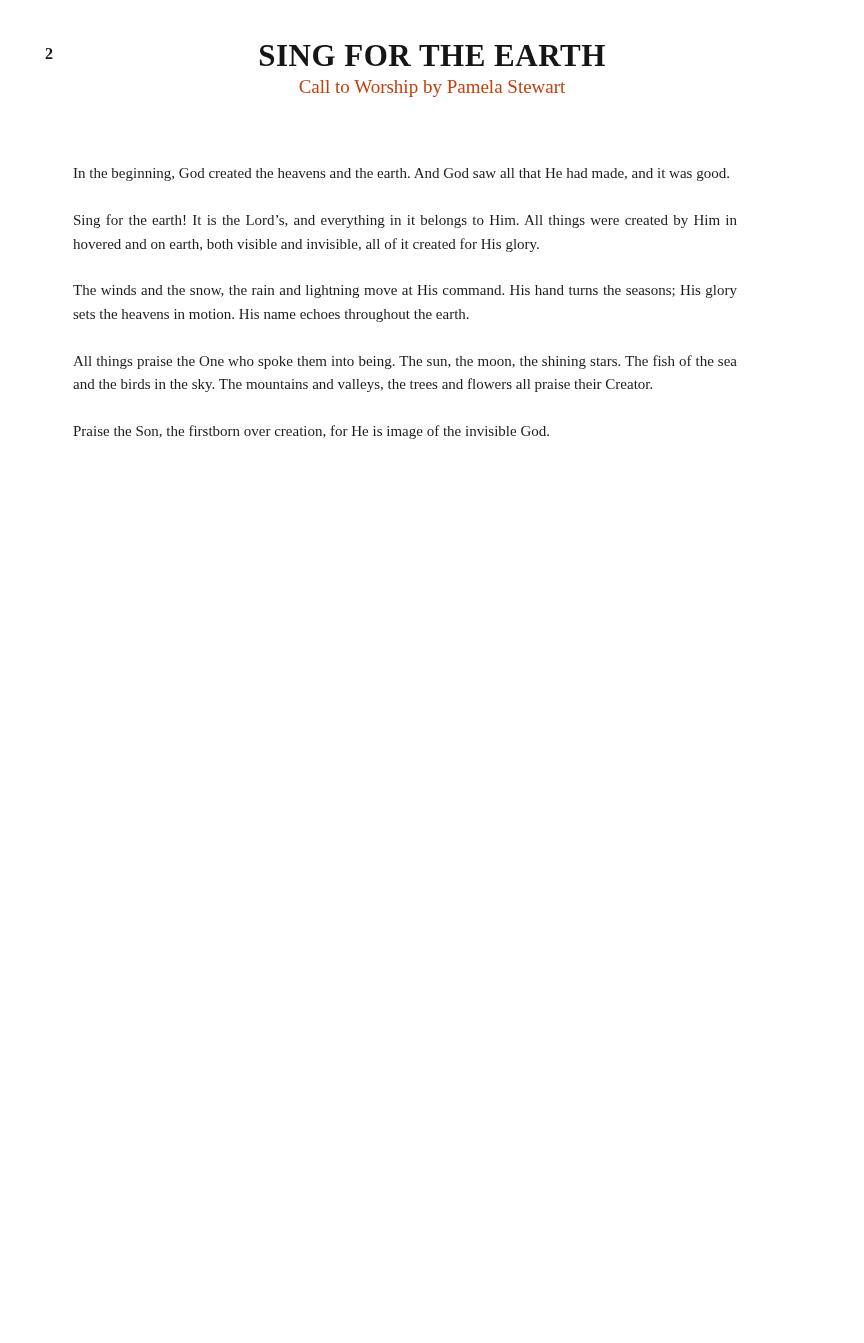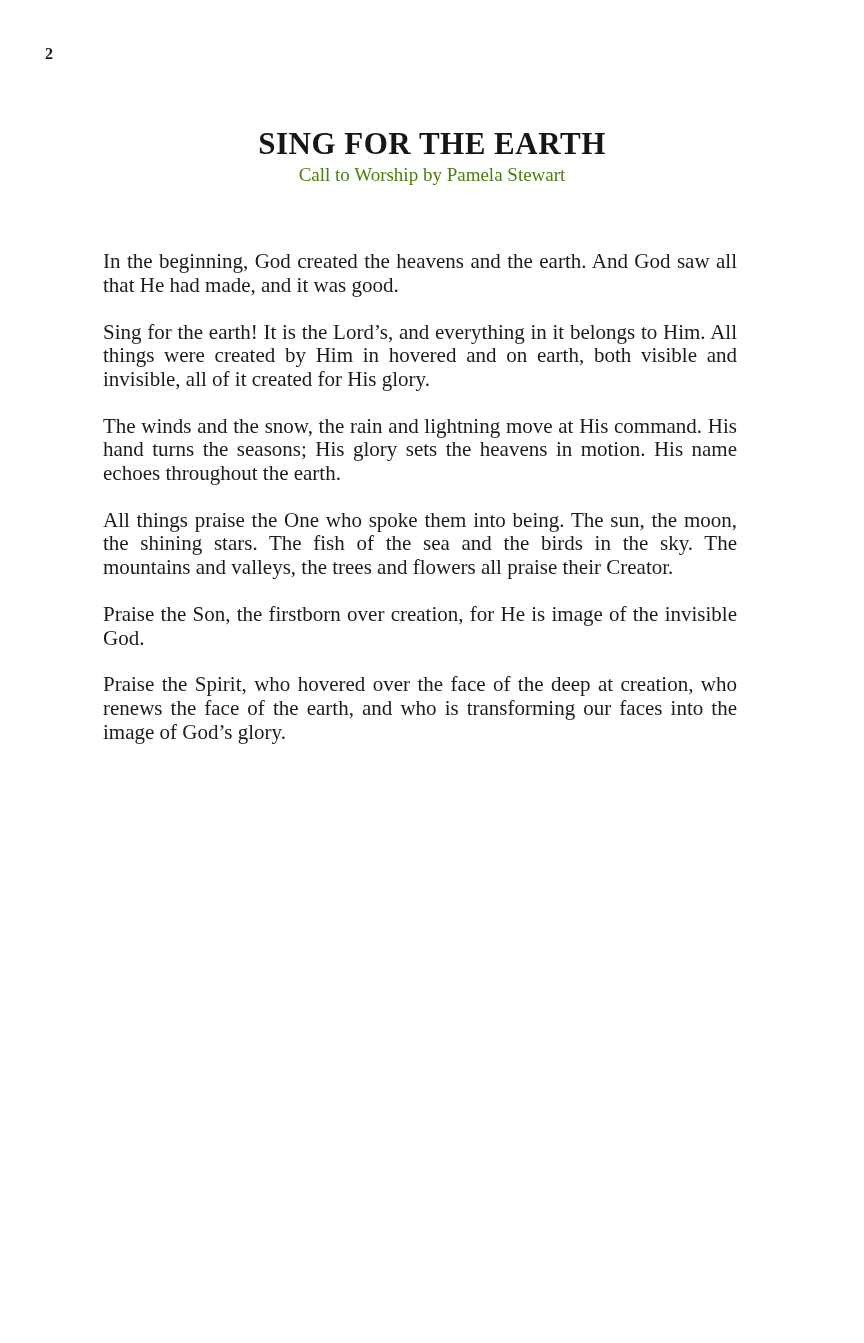--- a/index.html
+++ b/index.html
@@ -19,40 +19,39 @@
   }
   .page-number {
     position: absolute;
     top: 45px;
     left: 45px;
     font-size: 16px;
     font-weight: bold;
     color: #1a1a1a;
   }
   .header {
-    padding-top: 103px;
+    padding-top: 39px;
     text-align: center;
-    margin-top: 24px;
   }
   .title {
     font-size: 31px;
     font-weight: bold;
     letter-spacing: 0.5px;
     line-height: 1.1;
     color: #161616;
   }
   .subtitle {
     margin-top: 3px;
     font-size: 19px;
     font-weight: normal;
-    color: #4d7c0f;
+    color: #c2410c;
   }
   .body-text {
-    margin: 64px 127px 0 103px;
-    font-size: 21px;
+    margin: 64px 127px 0 73px;
+    font-size: 15px;
     line-height: 23.7px;
     text-align: justify;
     color: #1c1c1c;
   }
   .body-text p {
     margin: 0 0 23px 0;
   }
 </style>
 </head>
 <body>
@@ -65,16 +64,15 @@
     <div class="title">SING FOR THE EARTH</div>
     <div class="subtitle">Call to Worship by Pamela Stewart</div>
   </div>
 
   <div class="body-text">
     <p>In the beginning, God created the heavens and the earth. And God saw all that He had made, and it was good.</p>
     <p>Sing for the earth! It is the Lord’s, and everything in it belongs to Him. All things were created by Him in hovered and on earth, both visible and invisible, all of it created for His glory.</p>
     <p>The winds and the snow, the rain and lightning move at His command. His hand turns the seasons; His glory sets the heavens in motion. His name echoes throughout the earth.</p>
     <p>All things praise the One who spoke them into being. The sun, the moon, the shining stars. The fish of the sea and the birds in the sky. The mountains and valleys, the trees and flowers all praise their Creator.</p>
     <p>Praise the Son, the firstborn over creation, for He is image of the invisible God.</p>
-    <p>Praise the Spirit, who hovered over the face of the deep at creation, who renews the face of the earth, and who is transforming our faces into the image of God’s glory.</p>
   </div>
 
 </div>
 
 </body></html>

